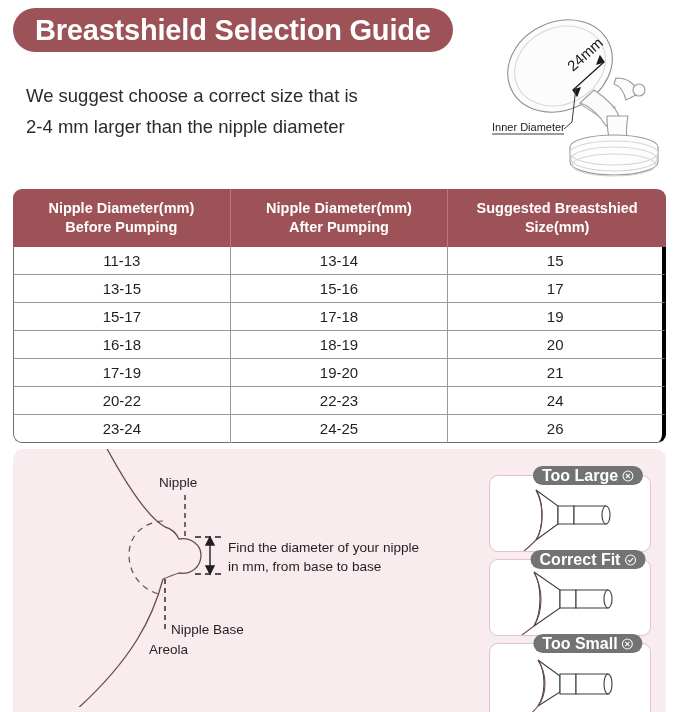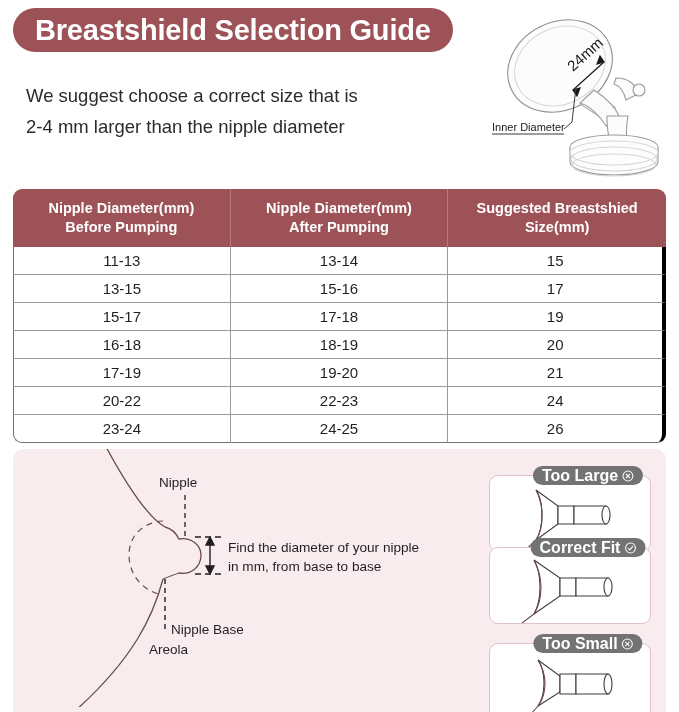--- a/index.html
+++ b/index.html
@@ -261,21 +261,21 @@
         <path d="M46,14 L68,30 L68,48 L46,64 C54,52 54,26 46,14 Z" fill="#fff"></path>
         <path d="M68,30 L84,30 L84,48 L68,48 Z" fill="#fff"></path>
         <path d="M84,30 L116,30 L116,48 L84,48 Z" fill="#fff"></path>
         <ellipse cx="116" cy="39" rx="4" ry="9" fill="#fff"></ellipse>
       </g>
       <path d="M46,64 C42,68 38,72 34,75" fill="none" stroke="#6b4a4f" stroke-width="1.1"></path>
       <path d="M46,14 C50,22 52,30 52,39 C52,50 50,58 46,64" fill="none" stroke="#6b4a4f" stroke-width="1.1"></path>
     </svg>
   </div>
 
-  <div class="fit-card" id="fit-card-1" style="left:476px;top:98px;">
+  <div class="fit-card" id="fit-card-1" style="left:476px;top:110px;">
     <div class="fit-badge">
       <span>Correct Fit</span>
       <svg class="bi" viewBox="0 0 16 16">
         <circle cx="8" cy="8" r="6.6" fill="none" stroke="#fff" stroke-width="1.4"></circle>
         <path d="M4.8,8.2 L7,10.4 L11.2,5.4" fill="none" stroke="#fff" stroke-width="1.5"></path>
       </svg>
     </div>
     <svg class="fit-art" viewBox="0 0 160 75">
       <g fill="none" stroke="#3d3d3d" stroke-width="1.1">
         <path d="M44,12 L70,30 L70,48 L44,66 C52,52 52,26 44,12 Z" fill="#fff"></path>

